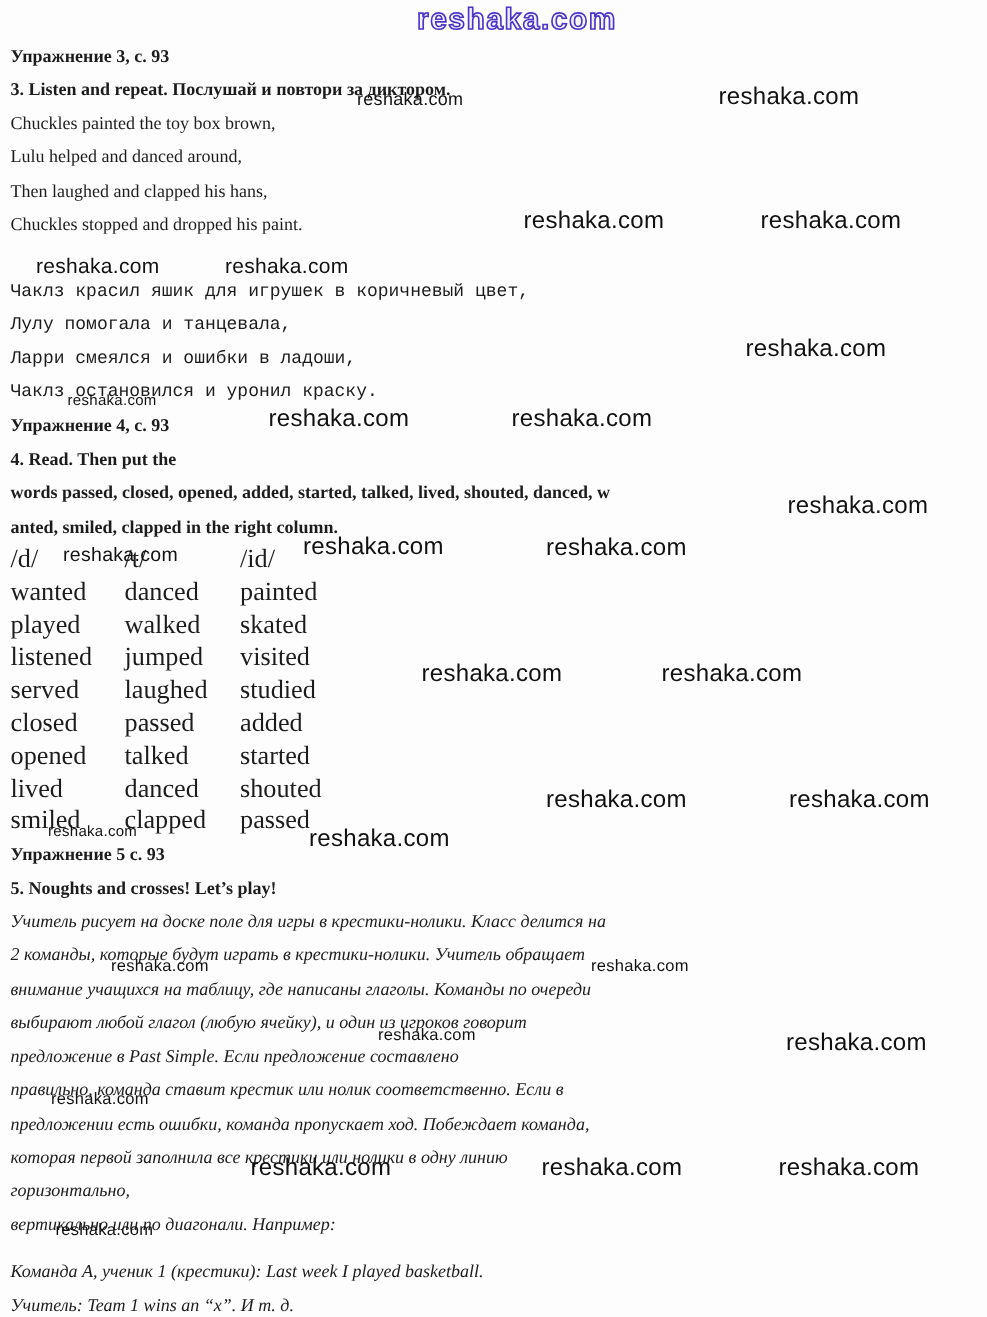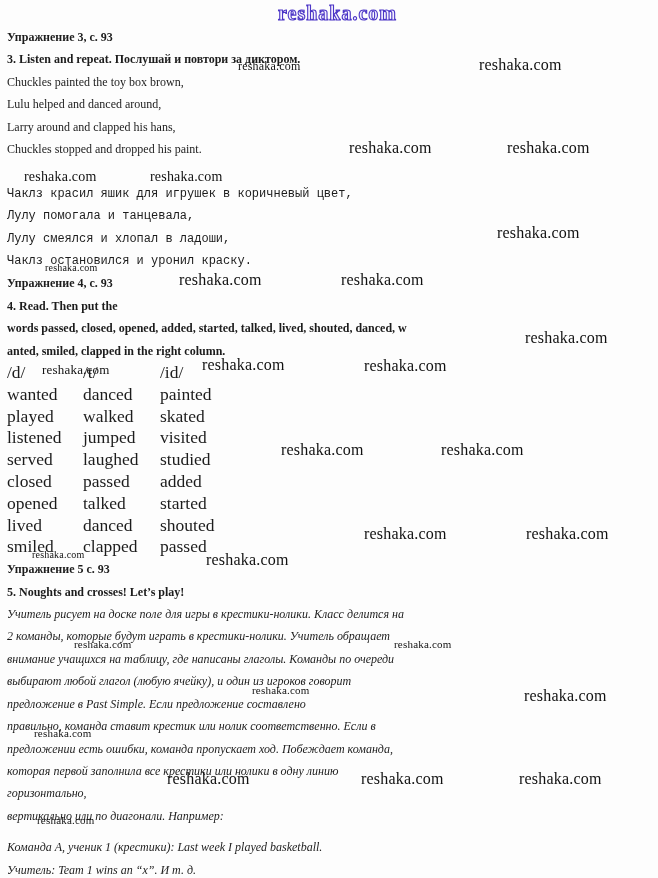--- a/index.html
+++ b/index.html
@@ -16,21 +16,21 @@
   .example-block { margin-top:9px; }
   
   .verb-table {
     display:grid; grid-template-columns:76px 77px auto;
     font-size:17.5px; line-height:21.8px;
   }
   .verb-table .cell { white-space:pre; }
   
   .wm-layer { position:absolute; left:0; top:0; width:100%; height:100%; z-index:2; pointer-events:none; }
   .wm {
-    position:absolute; font-family:Liberation Serif, serif;
+    position:absolute; font-family:Liberation Sans, sans-serif;
     color:#111111; white-space:nowrap; letter-spacing:0.2px;
   }
   .wm.outline {
     font-weight:600; color:#f3f0ff;
     -webkit-text-stroke:1.1px #4b35c6;
     letter-spacing:1px;
   }
 </style>
 </head>
 <body>
@@ -38,27 +38,27 @@
 <div class="page">
 
   <div class="content">
 
     <section>
       <div class="line bold">Упражнение 3, с. 93</div>
       <div class="line bold">3. Listen and repeat. Послушай и повтори за диктором.</div>
       <div>
           <div class="line">Chuckles painted the toy box brown,</div>
           <div class="line">Lulu helped and danced around,</div>
-          <div class="line">Larry around and clapped his hans,</div>
+          <div class="line">Then laughed and clapped his hans,</div>
           <div class="line">Chuckles stopped and dropped his paint.</div>
         </div>
       <div class="ru-block">
           <div class="line">Чаклз красил яшик для игрушек в коричневый цвет,</div>
           <div class="line">Лулу помогала и танцевала,</div>
-          <div class="line">Лулу смеялся и хлопал в ладоши,</div>
+          <div class="line">Ларри смеялся и ошибки в ладоши,</div>
           <div class="line">Чаклз остановился и уронил краску.</div>
         </div>
     </section>
 
     <section>
       <div class="line bold">Упражнение 4, с. 93</div>
       <div>
           <div class="line bold">4. Read. Then put the</div>
           <div class="line bold">words passed, closed, opened, added, started, talked, lived, shouted, danced, w</div>
           <div class="line bold">anted, smiled, clapped in the right column.</div>

